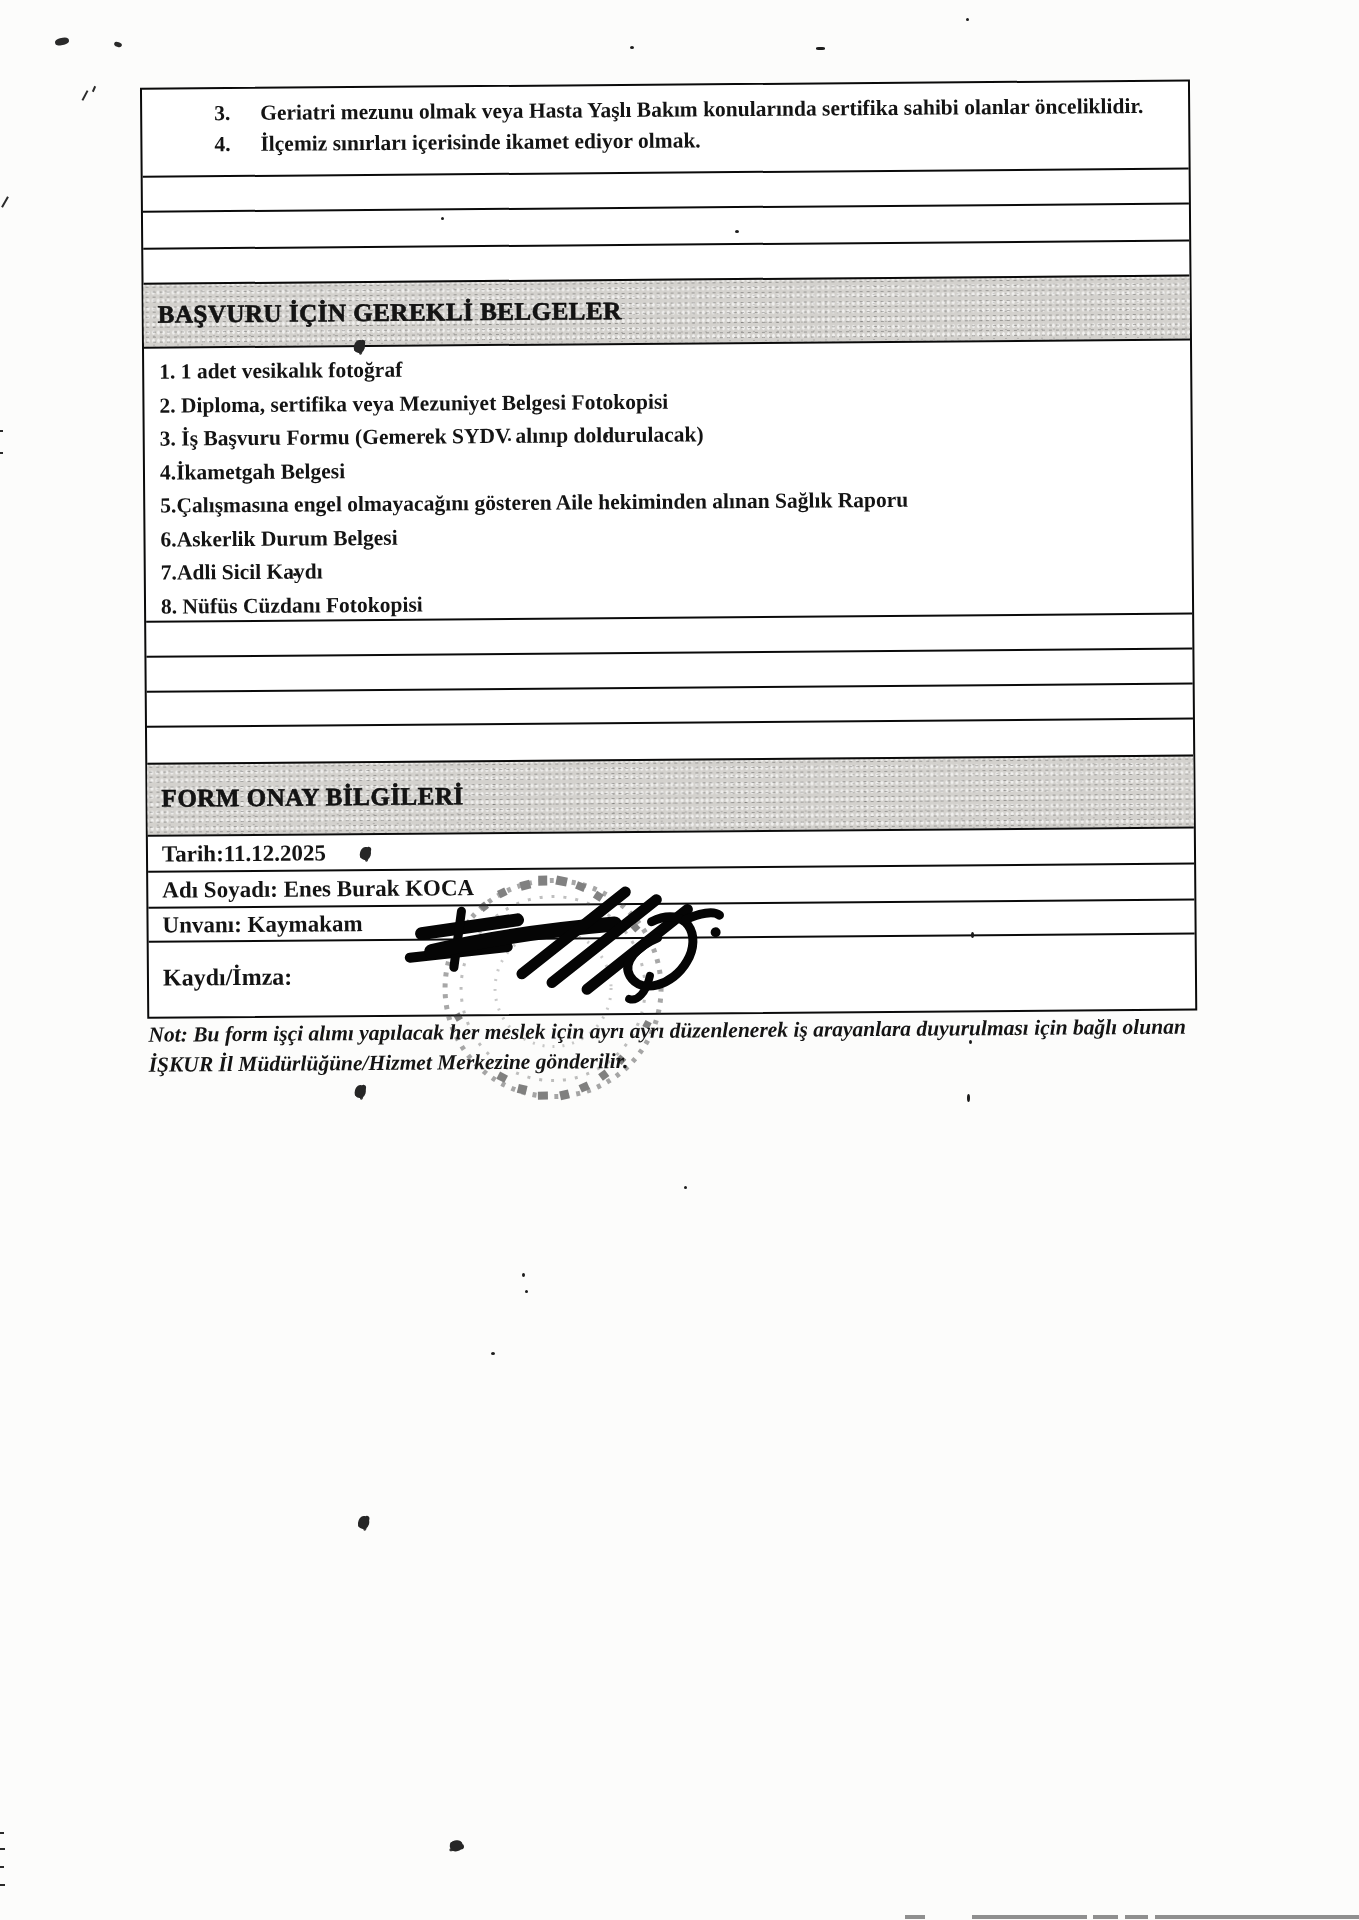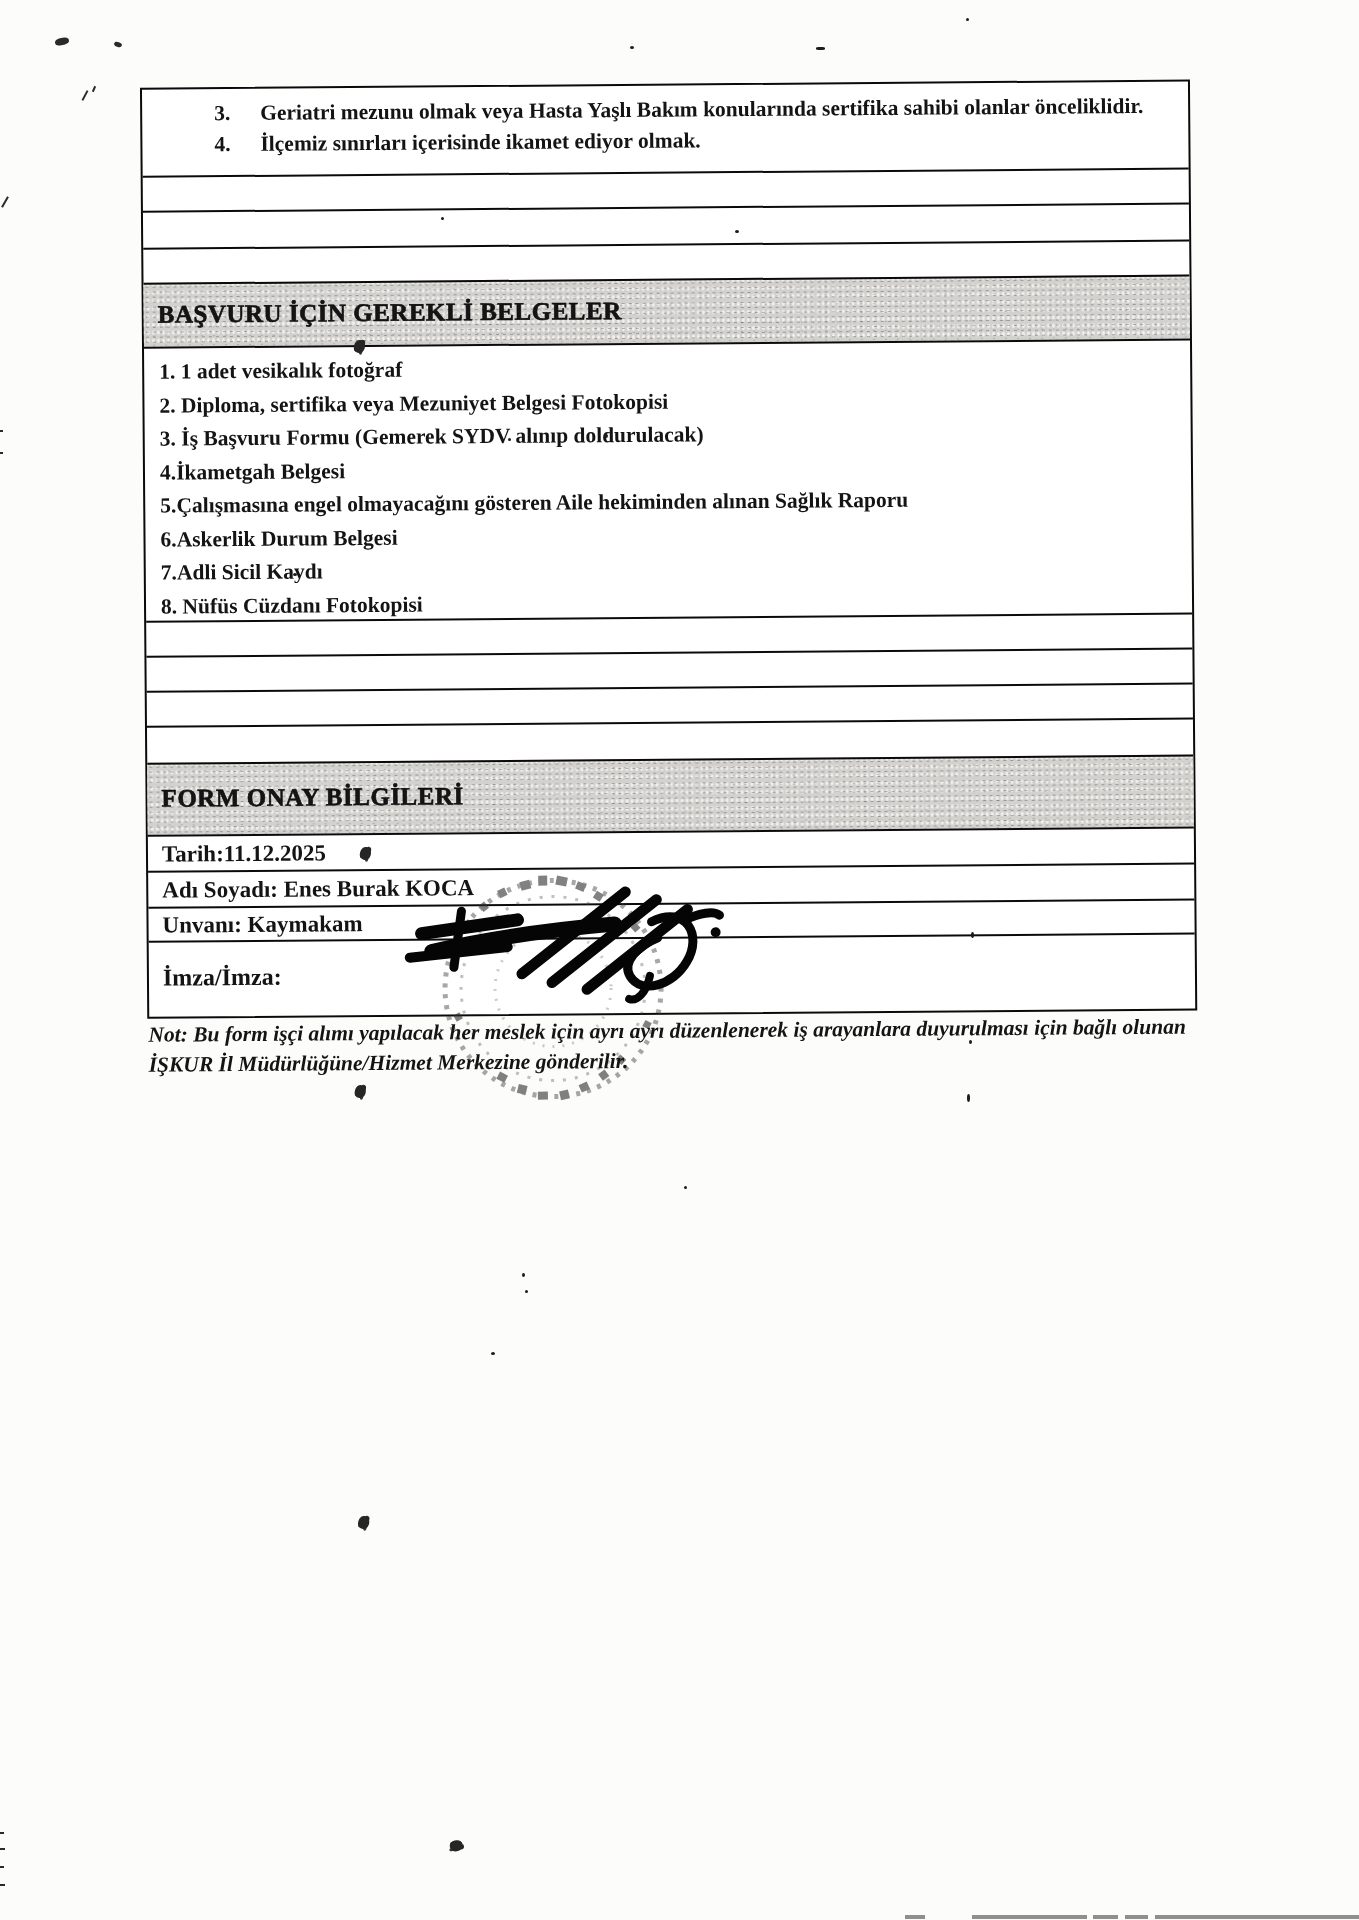--- a/index.html
+++ b/index.html
@@ -113,21 +113,21 @@
       <span>Tarih:11.12.2025</span>
       <span class="glyph-speck" style="left:212px;top:12px;"></span>
     </div>
     <div class="trow row-field h36">
       <span>Adı Soyadı: Enes Burak KOCA</span>
     </div>
     <div class="trow row-field h34">
       <span>Unvanı: Kaymakam</span>
     </div>
     <div class="trow row-field kase">
-      <span>İmza/İmza:</span>
+      <span>Kaydı/İmza:</span>
     </div>
   </div>
 
   <svg class="stamp" width="232" height="232" viewBox="0 0 232 232">
     <g fill="none" stroke="#3c3c3c">
       <circle cx="116" cy="116" r="108" stroke-width="5" stroke-dasharray="4 7" opacity=".75"></circle>
       <circle cx="116" cy="116" r="92" stroke-width="3" stroke-dasharray="3 9" opacity=".55"></circle>
       <circle cx="116" cy="116" r="58" stroke-width="3" stroke-dasharray="2 8" opacity=".45"></circle>
     </g>
     <g fill="#2e2e2e">

